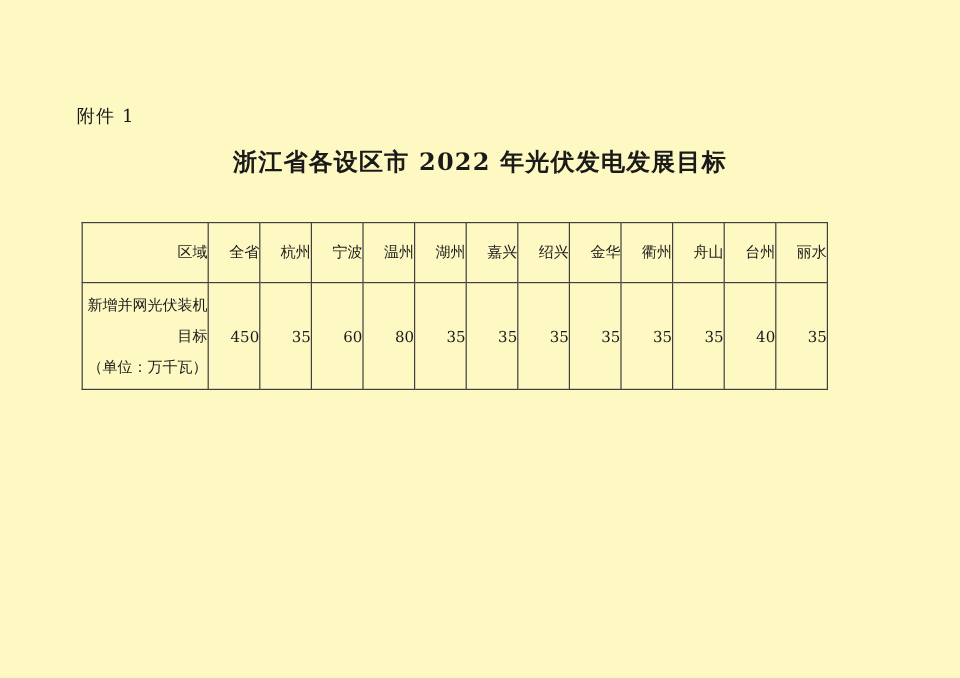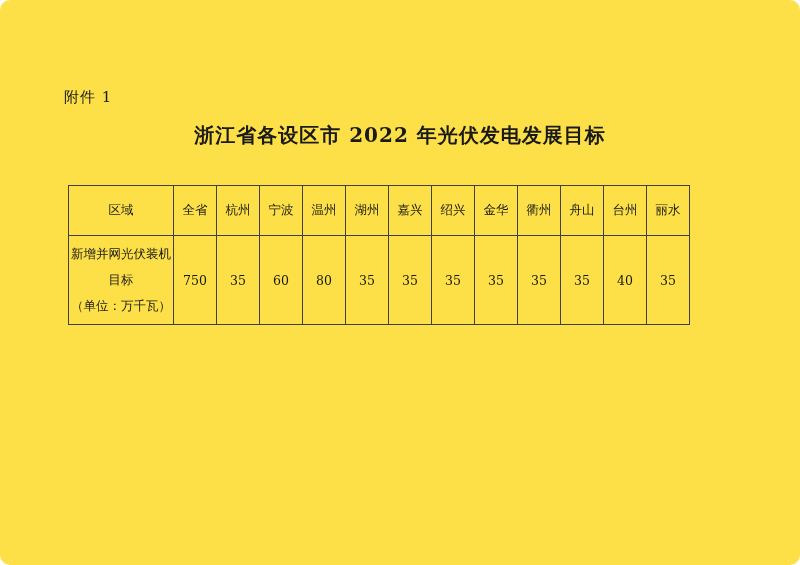--- a/index.html
+++ b/index.html
@@ -4,25 +4,24 @@
 <style>
   html, body {
     margin: 0;
     padding: 0;
     background: #ffffff;
   }
   .page {
     position: relative;
     width: 800px;
     height: 565px;
-    background: #fde047;
+    background: #fef9c3;
     font-family: "DejaVu Serif", "Liberation Serif", serif;
     color: #1a1a1a;
     overflow: hidden;
-    border-radius: 10px;
   }
   .attachment {
     position: absolute;
     left: 64px;
     top: 88px;
     font-size: 15px;
     letter-spacing: 1px;
   }
   .doc-title {
     position: absolute;
@@ -40,21 +39,21 @@
     left: 68px;
     top: 185px;
     border-collapse: collapse;
     table-layout: fixed;
     width: 621px;
     font-size: 12.5px;
     color: #1a1a1a;
   }
   table.targets td {
     border: 1px solid #404040;
-    text-align: center;
+    text-align: right;
     vertical-align: middle;
     padding: 0;
     overflow: hidden;
   }
   tr.hdr { height: 50px; }
   tr.datarow { height: 89px; }
   td.rowlabel {
     text-align: left;
     padding: 4px 4px 4px 8px;
   }
@@ -105,21 +104,21 @@
         <td>台州</td>
         <td>丽水</td>
       </tr>
 
       <tr class="datarow">
         <td class="rowlabel">
           <div>新增并网光伏装机</div>
           <div>目标</div>
           <div>（单位：万千瓦）</div>
         </td>
-        <td>750</td>
+        <td>450</td>
         <td>35</td>
         <td>60</td>
         <td>80</td>
         <td>35</td>
         <td>35</td>
         <td>35</td>
         <td>35</td>
         <td>35</td>
         <td>35</td>
         <td>40</td>

